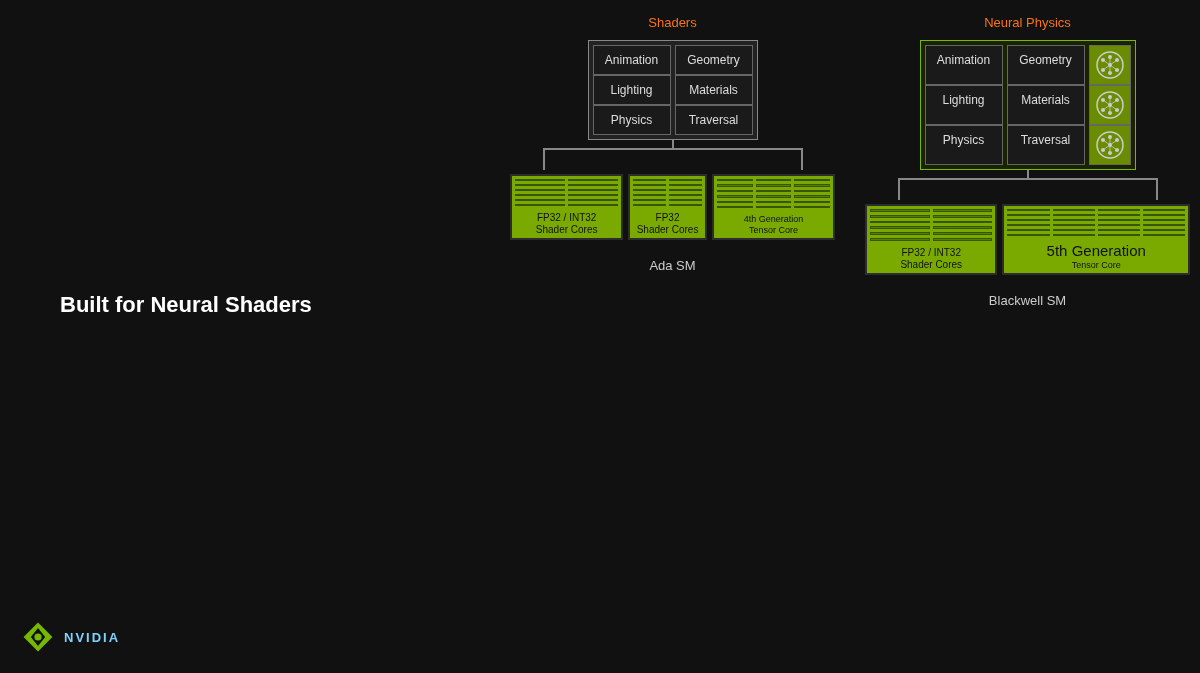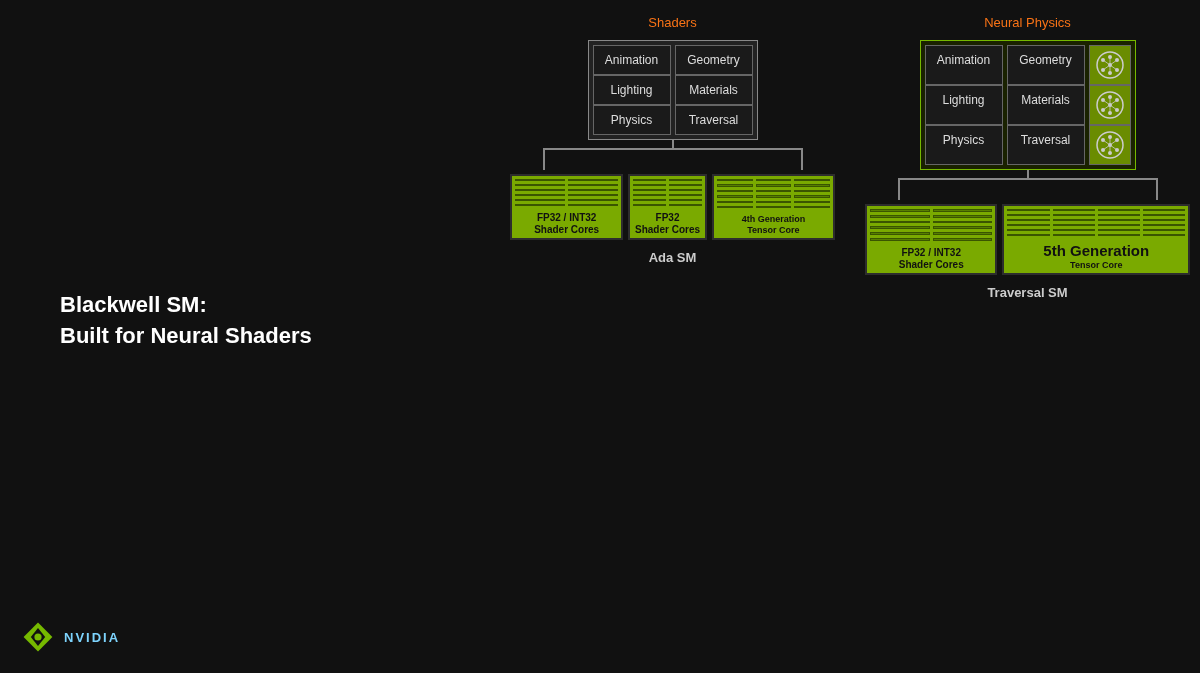--- a/index.html
+++ b/index.html
@@ -96,23 +96,22 @@
       padding: 4px;
     }
     .neural-icon-svg {
       width: 30px;
       height: 30px;
     }
 
     .sm-footer {
       font-size: 13px;
       color: #ccc;
-      margin-top: 10px;
+      margin-top: 18px;
       text-align: right;
-      font-weight: bold;
     }
 
     
     .vert-line {
       width: 2px;
       background: #888;
       height: 20px;
       align-self: center;
     }
 
@@ -157,40 +156,39 @@
       gap: 3px;
       flex: 1;
     }
     .gc.c2r6 { grid-template-columns: 1fr 1fr; grid-template-rows: repeat(6, 1fr); }
     .gc.c3r6 { grid-template-columns: 1fr 1fr 1fr; grid-template-rows: repeat(6, 1fr); }
     .gc.c4r6 { grid-template-columns: repeat(4,1fr); grid-template-rows: repeat(6,1fr); }
     .g { background: #567e00; border: 1px solid #3a5500; }
     .col-label {
       text-align: center;
       font-size: 10px;
-      font-weight: bold;
+      font-weight: normal;
       color: #111;
       padding: 3px 2px 2px;
       line-height: 1.2;
     }
   </style>
 </head>
 <body>
 
 <div class="nvidia-logo">
   <svg class="nvidia-eye" viewBox="0 0 40 40">
     <polygon points="4,20 20,4 36,20 20,36" fill="#76b900"></polygon>
     <polygon points="12,20 20,10 28,20 20,30" fill="#111"></polygon>
     <circle cx="20" cy="20" r="4" fill="#76b900"></circle>
   </svg>
   <span class="nvidia-text">NVIDIA</span>
 </div>
 
 <div class="headline">
-  <div>Blackwell SM:</div>
   <div>Built for Neural Shaders</div>
 </div>
 
 <div class="diagram">
 
   <div class="half">
     <div class="half-title">Shaders</div>
 
     <div class="shader-box">
       <div class="shader-row">
@@ -414,15 +412,15 @@
             <div class="g"></div>
             <div class="g"></div>
         </div>
         <div class="col-label">
           <div style="font-size:15px;">5th Generation</div>
           <div style="font-size:9px;">Tensor Core</div>
         </div>
       </div>
     </div>
 
-    <div class="sm-footer">Traversal SM</div>
+    <div class="sm-footer">Blackwell SM</div>
   </div>
 </div>
 
 </body></html>

